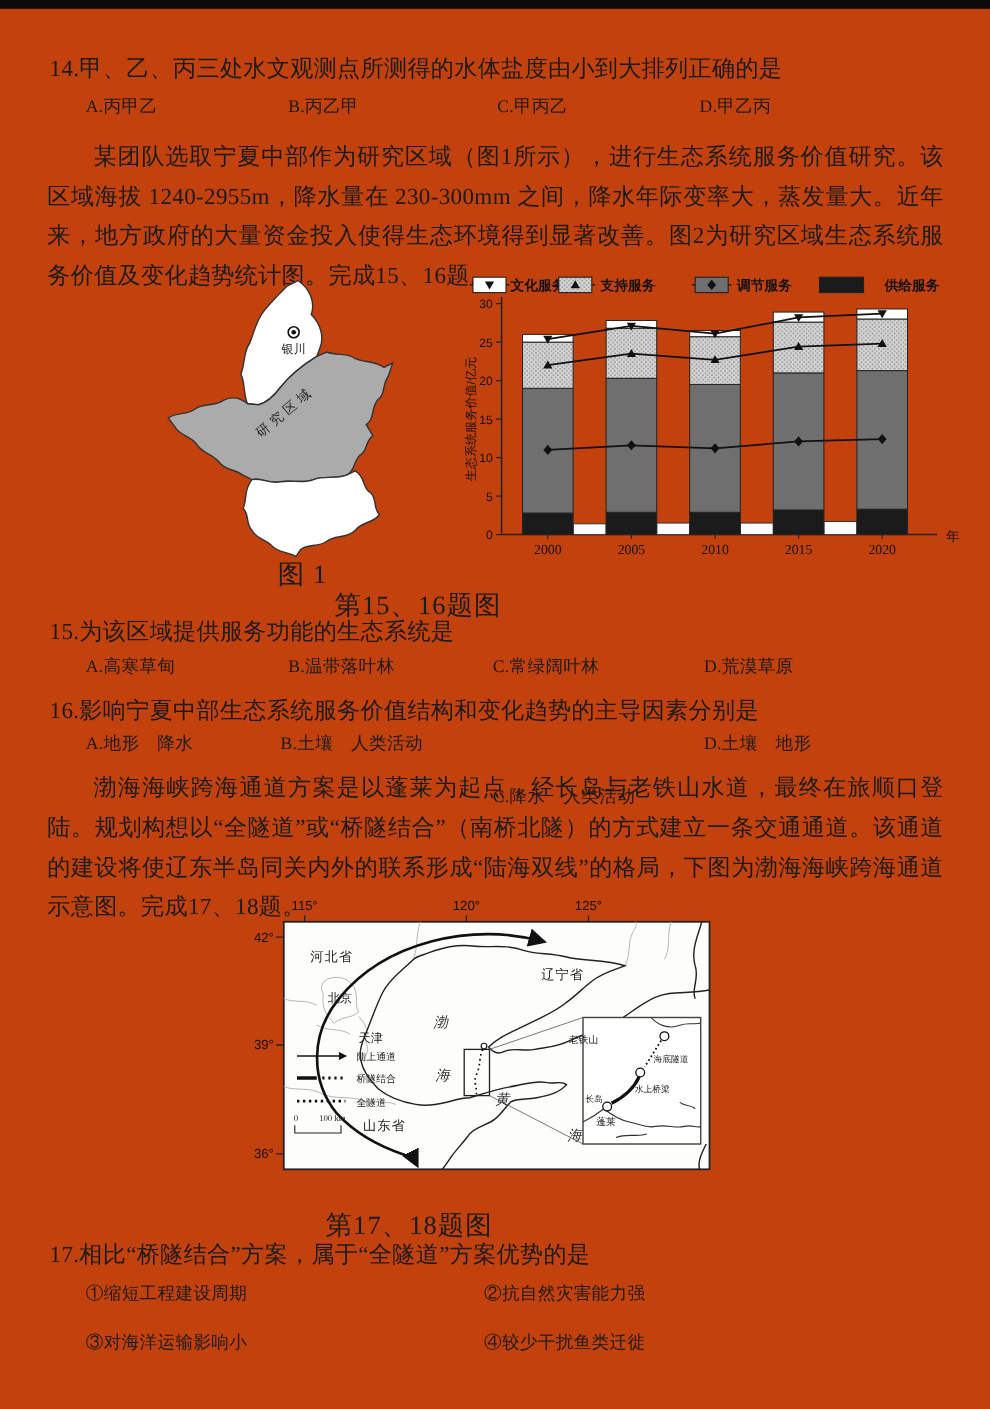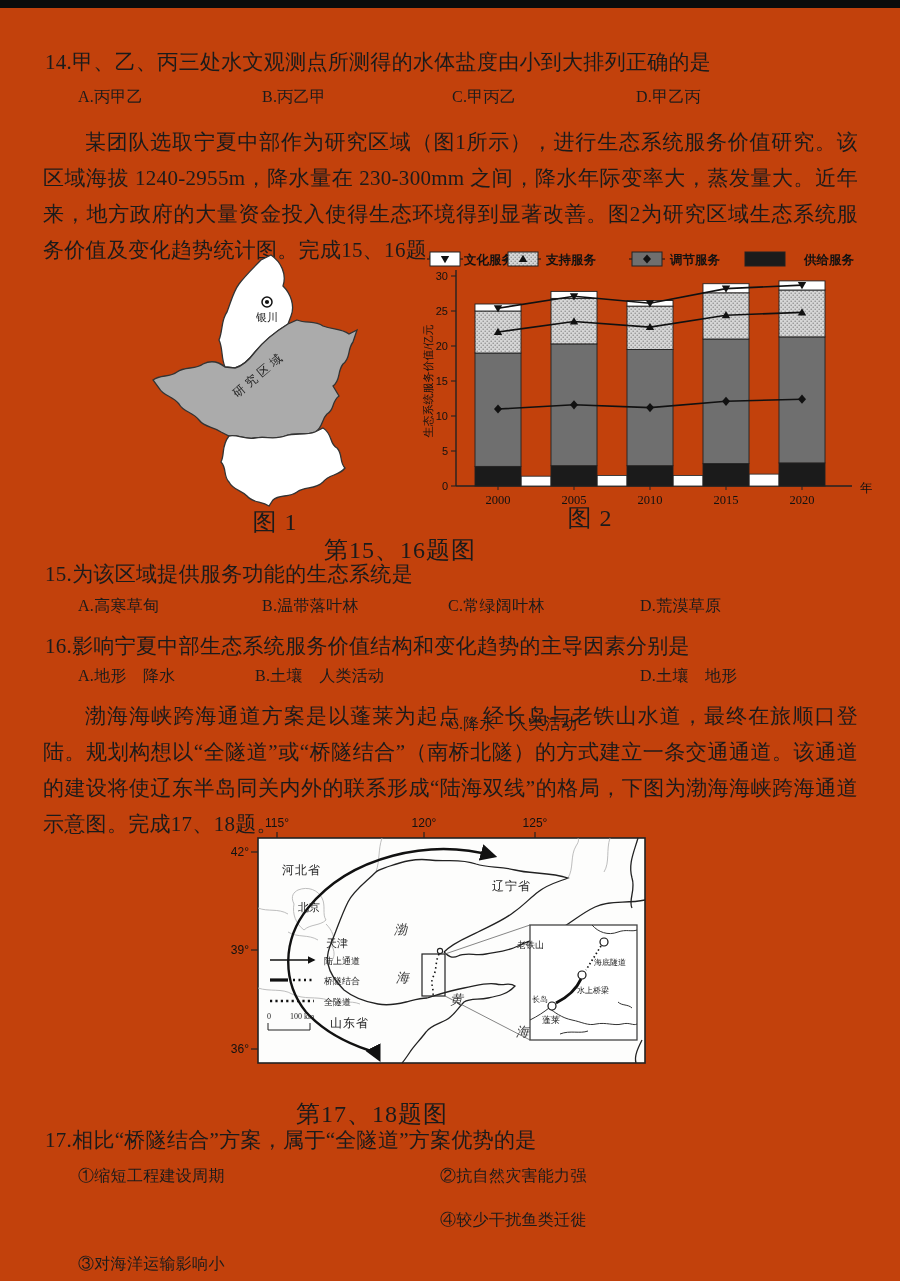--- a/index.html
+++ b/index.html
@@ -150,23 +150,22 @@
       <text x="126" y="18" class="leg">支持服务</text>
       <line x1="209" y1="13" x2="245" y2="13" stroke="#111" stroke-width="1.2"></line>
       <rect x="212" y="6" width="30" height="14" fill="#6f6f6f" stroke="#222" stroke-width="1"></rect>
       <path d="M227,8.4 L231,13 L227,17.6 L223,13 Z" fill="#111"></path>
       <text x="250" y="18" class="leg">调节服务</text>
       <rect x="325" y="6" width="40" height="14" fill="#1b1b1b" stroke="#222" stroke-width="1"></rect>
       <text x="384" y="18" class="leg">供给服务</text>
       <text x="440" y="246" class="axx">年</text>
       <text transform="translate(12,135) rotate(-90)" text-anchor="middle" class="ax">生态系统服务价值/亿元</text>
     </svg>
-  <div class="cap" style="left:500px;top:502px;width:180px;">图 2</div>
-
-  <div class="cap" style="left:0;top:534px;width:760px;padding-left:20px;">第15、16题图</div>
+
+  <div class="cap" style="left:0;top:534px;width:760px;">第15、16题图</div>
 
   <div class="t" style="left:45px;top:560px;">15.为该区域提供服务功能的生态系统是</div>
   <div class="opt" style="left:78px;top:596px;">A.高寒草甸</div>
   <div class="opt" style="left:262px;top:596px;">B.温带落叶林</div>
   <div class="opt" style="left:448px;top:596px;">C.常绿阔叶林</div>
   <div class="opt" style="left:640px;top:596px;">D.荒漠草原</div>
 
   <div class="t" style="left:45px;top:632px;">16.影响宁夏中部生态系统服务价值结构和变化趋势的主导因素分别是</div>
   <div class="opt" style="left:78px;top:666px;">A.地形　降水</div>
   <div class="opt" style="left:255px;top:666px;">B.土壤　人类活动</div>
@@ -276,15 +275,15 @@
     <text x="164" y="122" class="sea">渤</text>
     <text x="166" y="170" class="sea">海</text>
     <text x="220" y="192" class="sea">黄</text>
     <text x="286" y="224" class="sea">海</text>
   </svg>
   <div class="cap" style="left:0;top:1098px;width:744px;">第17、18题图</div>
 
   <div class="t" style="left:45px;top:1126px;">17.相比“桥隧结合”方案，属于“全隧道”方案优势的是</div>
   <div class="opt" style="left:78px;top:1166px;">①缩短工程建设周期</div>
   <div class="opt" style="left:440px;top:1166px;">②抗自然灾害能力强</div>
-  <div class="opt" style="left:78px;top:1210px;margin-top:44px;">③对海洋运输影响小</div>
+  <div class="opt" style="left:78px;top:1210px;">③对海洋运输影响小</div>
   <div class="opt" style="left:440px;top:1210px;">④较少干扰鱼类迁徙</div>
 </div>
 
 </body></html>

